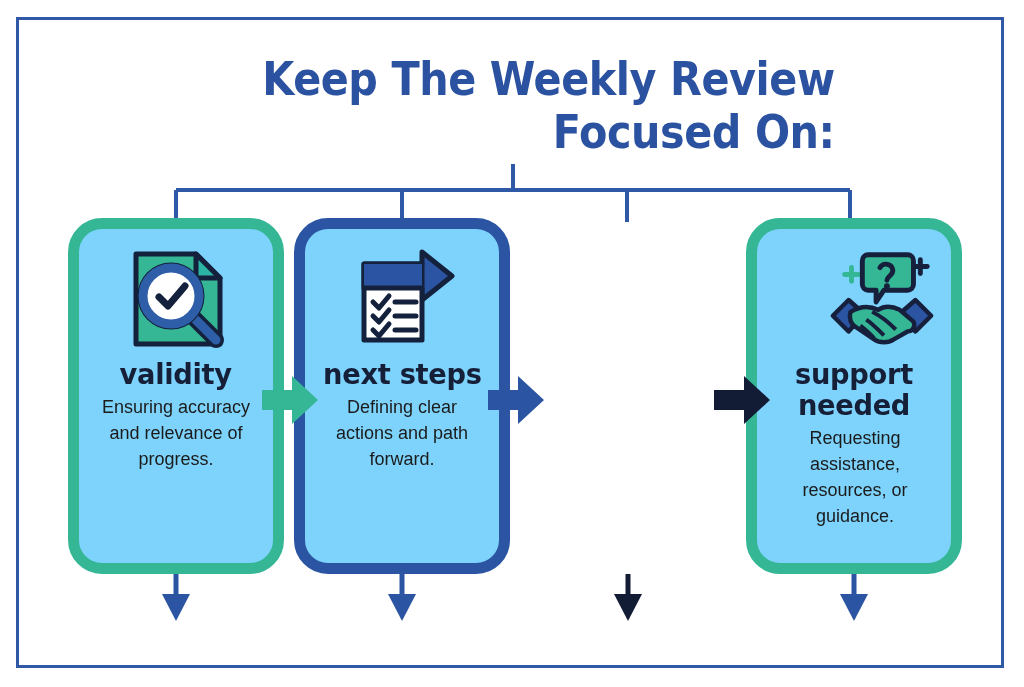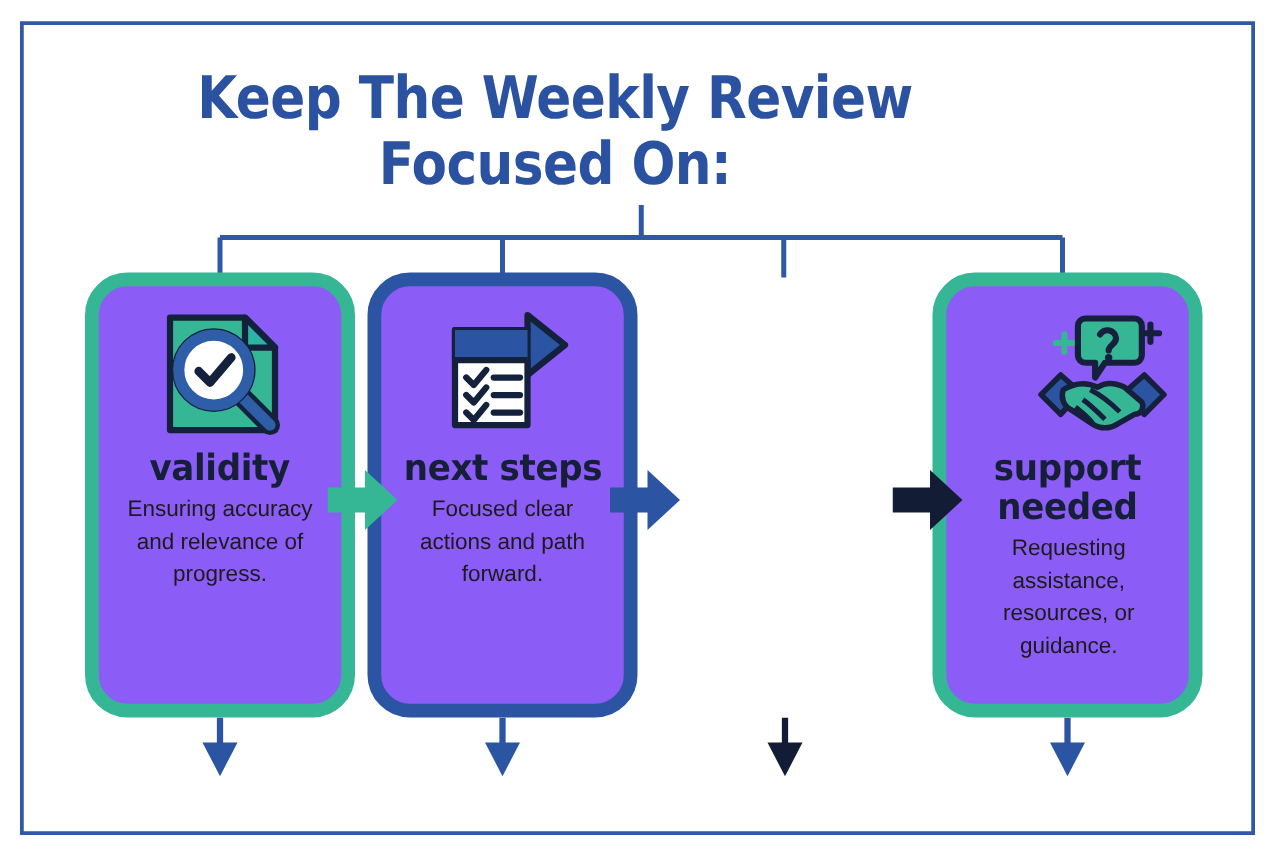--- a/index.html
+++ b/index.html
@@ -34,21 +34,21 @@
     box-sizing: border-box;
     background: transparent;
   }
 
   
   #title-block {
     position: absolute;
     left: 0;
     top: 52px;
     width: 888px;
-    text-align: center;
+    text-align: right;
   }
   .title-line {
     font-family: "DejaVu Sans", sans-serif;
     font-weight: 700;
     font-size: 47px;
     line-height: 53px;
     letter-spacing: -0.5px;
     color: #2b52a0;
     transform: scaleX(0.88);
     transform-origin: center center;
@@ -75,21 +75,21 @@
   }
   .card {
     position: absolute;
     top: 0;
     width: 216px;
     height: 356px;
     box-sizing: border-box;
     border-style: solid;
     border-width: 11px;
     border-radius: 34px;
-    background: #8b5cf6;
+    background: #7dd3fc;
     display: flex;
     flex-direction: column;
     align-items: center;
     padding: 16px 10px 10px 10px;
   }
   .card.c1 { left: 68px;  border-color: #35b795; }
   .card.c2 { left: 294px; border-color: #2b55a2; }
   .card.c3 { left: 520px; border-color: #131c35; }
   .card.c4 { left: 746px; border-color: #35b795; align-items: flex-end; }
 
@@ -208,21 +208,21 @@
 
           <polyline points="25,54 31,60 41,48" fill="none" stroke="#14213d" stroke-width="5" stroke-linecap="round" stroke-linejoin="round"></polyline>
           <line x1="47" y1="54" x2="68" y2="54" stroke="#14213d" stroke-width="5" stroke-linecap="round"></line>
           <polyline points="25,68 31,74 41,62" fill="none" stroke="#14213d" stroke-width="5" stroke-linecap="round" stroke-linejoin="round"></polyline>
           <line x1="47" y1="68" x2="68" y2="68" stroke="#14213d" stroke-width="5" stroke-linecap="round"></line>
           <polyline points="25,82 31,88 41,76" fill="none" stroke="#14213d" stroke-width="5" stroke-linecap="round" stroke-linejoin="round"></polyline>
           <line x1="47" y1="82" x2="68" y2="82" stroke="#14213d" stroke-width="5" stroke-linecap="round"></line>
         </svg>
       </div>
       <div class="card-title">next steps</div>
-      <div class="card-desc">Focused clear actions and path forward.</div>
+      <div class="card-desc">Defining clear actions and path forward.</div>
     </div>
 
 
     <div class="card c4">
       <div class="card-icon">
         <svg width="120" height="104" viewBox="0 0 120 104">
 
           <g stroke="#35b795" stroke-width="5" stroke-linecap="round">
             <line x1="22" y1="26" x2="36" y2="26"></line>
             <line x1="29" y1="19" x2="29" y2="33"></line>

